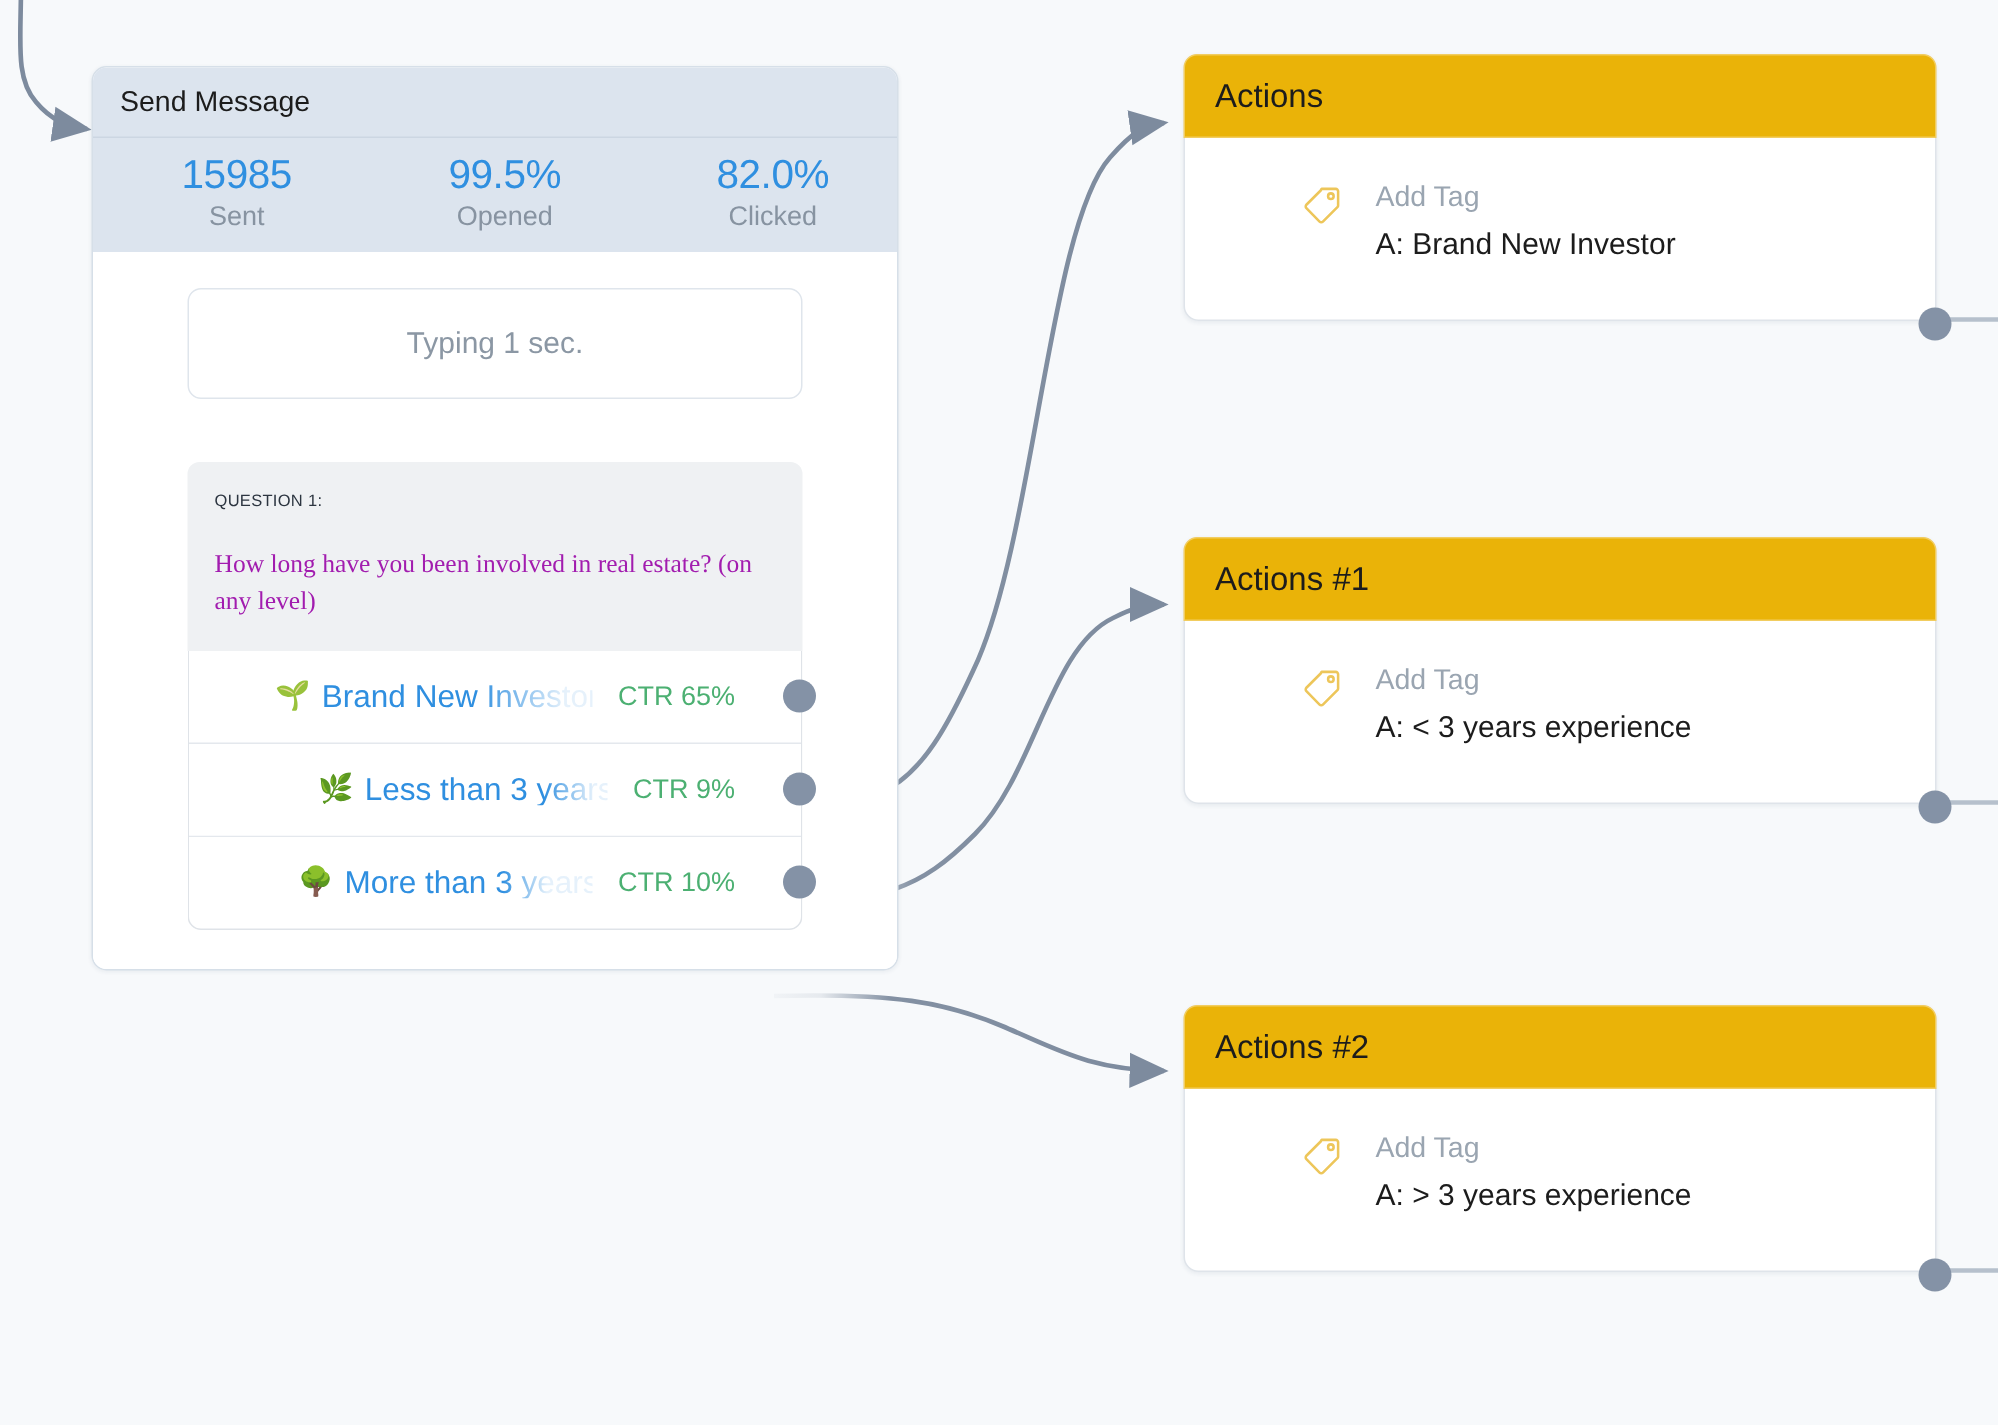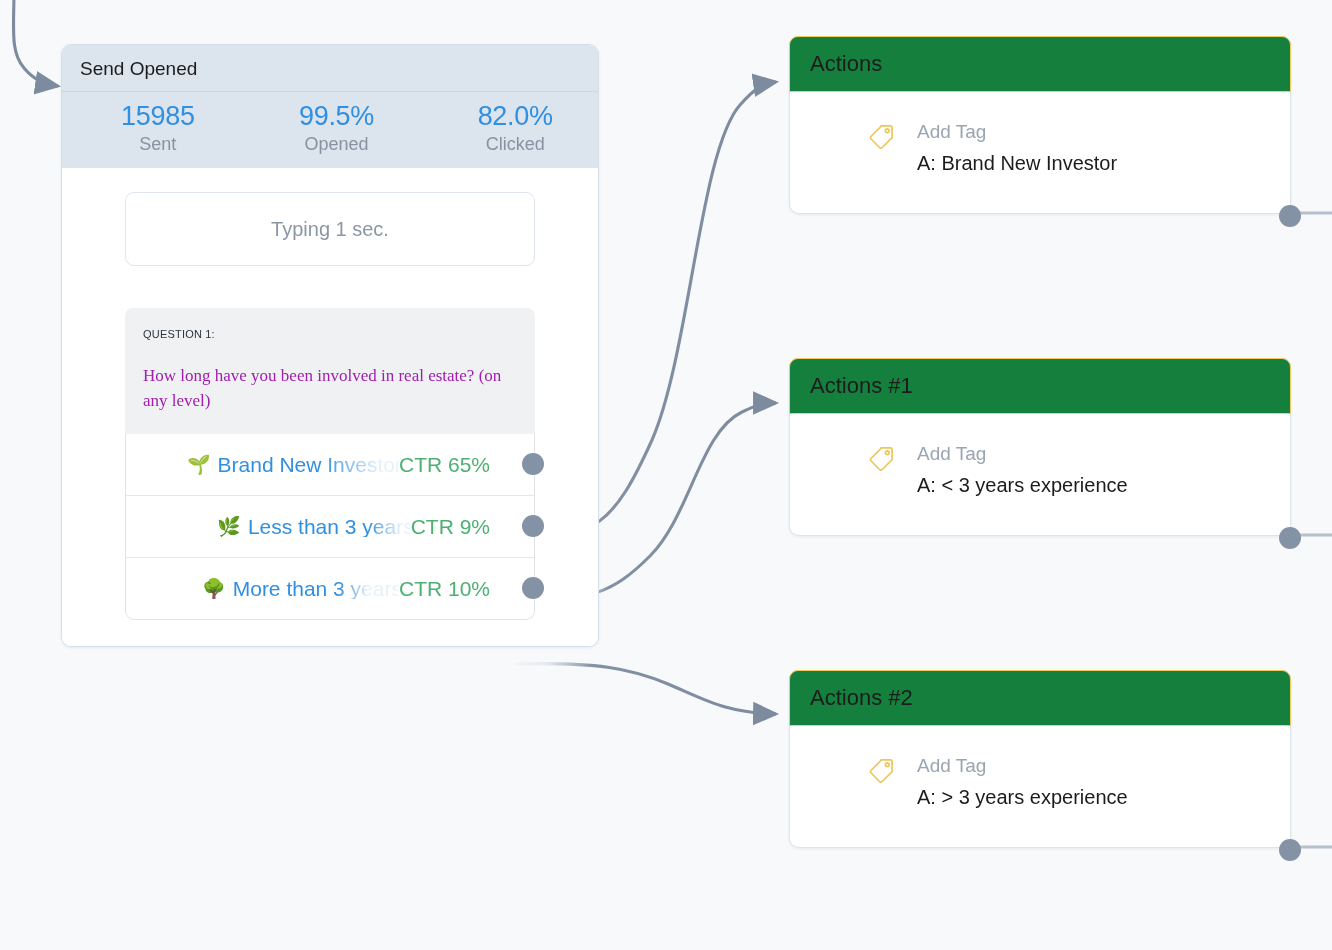--- a/index.html
+++ b/index.html
@@ -146,28 +146,28 @@
   }
   .answer-label {
     font-size: 21px;
     color: #2f8fe0;
     line-height: 1;
     
     -webkit-mask-image: linear-gradient(to right, #000 0, #000 var(--fade-start, 70%), rgba(0,0,0,.12) var(--fade-end, 100%));
     mask-image: linear-gradient(to right, #000 0, #000 var(--fade-start, 70%), rgba(0,0,0,.12) var(--fade-end, 100%));
   }
   .answer-ctr {
-    font-size: 21px;
+    font-size: 18px;
     color: #4cb072;
     line-height: 1;
     margin-left: -4px;
     position: relative;
     z-index: 2;
     background: #fff;
-    padding-left: 1px;
+    padding-left: 17px;
   }
   .answer-dot {
     position: absolute;
     right: -10px;
     top: 50%;
     transform: translateY(-50%);
     width: 22px;
     height: 22px;
     border-radius: 50%;
     background: #8492a6;
@@ -177,21 +177,21 @@
   .node-actions {
     position: absolute;
     width: 500px;
     background: #ffffff;
     border: 1px solid #dfe4ea;
     border-radius: 10px;
     box-shadow: 0 1px 3px rgba(35,55,80,.07);
     z-index: 3;
   }
   .actions-header {
-    background: #15803d;
+    background: #eab308;
     border: 1px solid #f2cd60;
     border-radius: 9px 9px 0 0;
     margin: -1px -1px 0;
     padding: 16px 0 16px 20px;
   }
   .actions-title {
     font-size: 22px;
     color: #1c1c1c;
     line-height: 1;
   }
@@ -267,21 +267,21 @@
     <path d="M 516,664 C 596,662 630,668 668,684 C 706,700 726,713 776,714" fill="none" stroke="url(#fadeC)" stroke-width="3.1" marker-end="url(#arrow)"></path>
 
     <path d="M 1298,213 L 1332,213" fill="none" stroke="#b6c0cc" stroke-width="3"></path>
     <path d="M 1298,535 L 1332,535" fill="none" stroke="#b6c0cc" stroke-width="3"></path>
     <path d="M 1298,847 L 1332,847" fill="none" stroke="#b6c0cc" stroke-width="3"></path>
   </svg>
 
   <div class="node-send">
 
     <div class="send-title-bar">
-      <div class="send-title">Send Opened</div>
+      <div class="send-title">Send Message</div>
     </div>
 
     <div class="stats-bar">
       <div class="stat">
         <div class="stat-value">15985</div>
         <div class="stat-label">Sent</div>
       </div>
       <div class="stat">
         <div class="stat-value">99.5%</div>
         <div class="stat-label">Opened</div>

